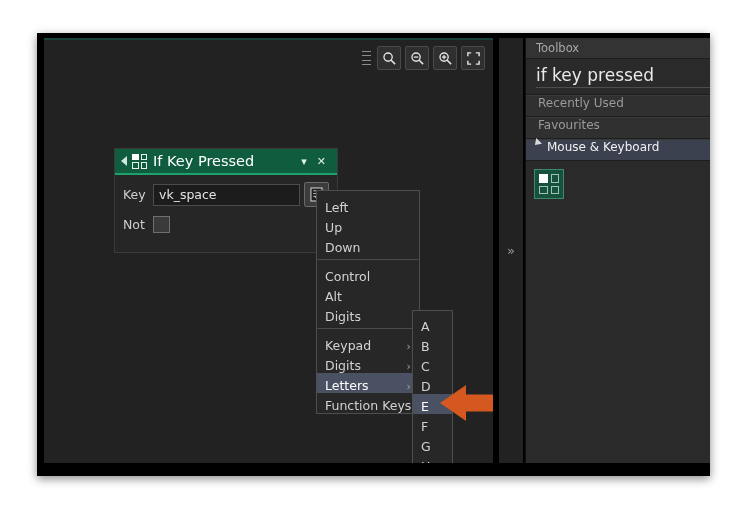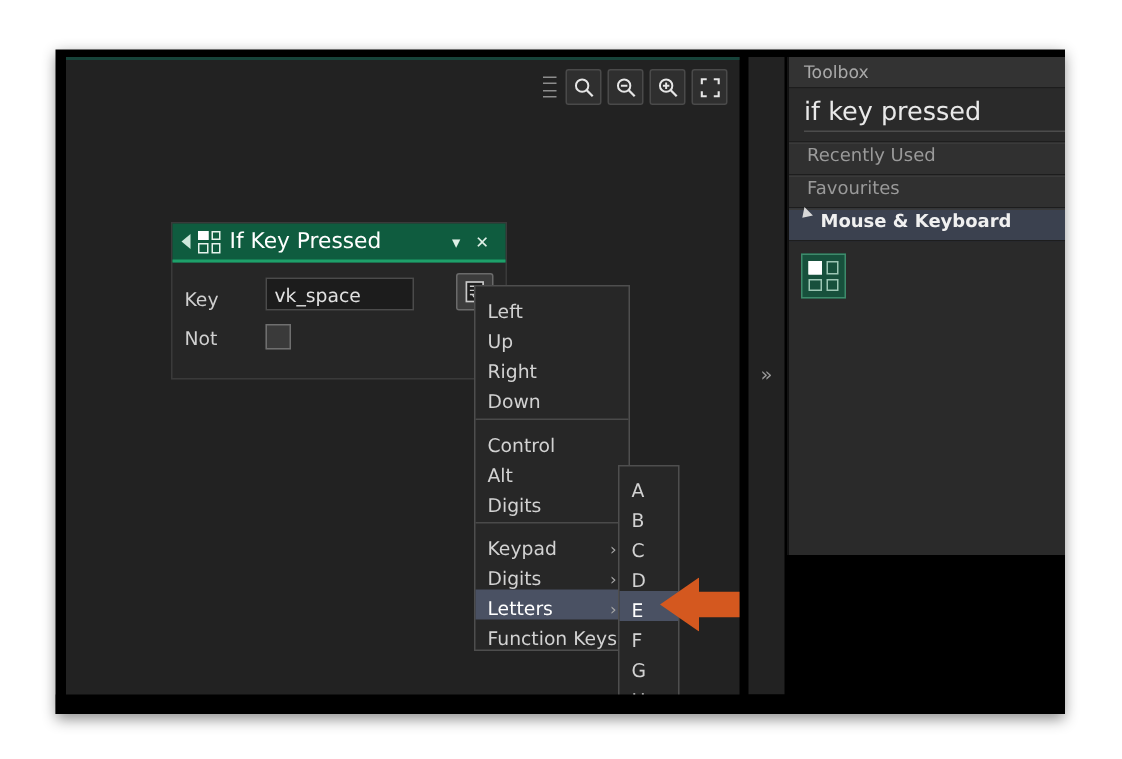--- a/index.html
+++ b/index.html
@@ -48,21 +48,21 @@
     border-right:6px solid #cfe8dc;margin-right:5px;
   }
   .node-icon{
     width:15px;height:15px;display:grid;grid-template-columns:1fr 1fr;grid-template-rows:1fr 1fr;gap:2px;margin-right:6px;
   }
   .node-icon span{border:1.5px solid #e7f3ec;background:transparent;}
   .node-icon span.filled{background:#ffffff;border-color:#ffffff;}
   #node-title{color:#ffffff;font-size:14.5px;flex:1;white-space:nowrap;}
   .title-ctl{color:#dff0e7;font-size:11px;padding:0 5px;line-height:1;}
   #node-body{padding:7px 8px 10px 8px;}
-  .field-row{display:flex;align-items:flex-end;margin-bottom:9px;gap:24px;}
+  .field-row{display:flex;align-items:center;margin-bottom:9px;}
   .field-label{color:#cfcfcf;font-size:12.5px;width:30px;}
   #key-input{
     flex:1;height:22px;background:#1c1c1c;border:1px solid #4b4b4b;
     color:#e2e2e2;font-size:12.5px;display:flex;align-items:center;padding:0 5px;box-sizing:border-box;
   }
   #key-picker-button{
     width:23px;height:23px;margin-left:4px;background:#3c3c3c;border:1px solid #6a6a6a;border-radius:2px;
     display:flex;align-items:center;justify-content:center;position:relative;z-index:4;
   }
   #not-checkbox{width:15px;height:15px;background:#3a3a3a;border:1px solid #6f6f6f;}
@@ -88,39 +88,39 @@
   
   #annotation-arrow{position:absolute;left:396px;top:345px;z-index:9;}
   
   #splitter{
     position:absolute;left:462px;top:5px;width:24px;height:425px;background:#222222;
     display:flex;align-items:center;justify-content:center;
   }
   #collapse-handle{color:#9a9a9a;font-size:13px;}
   
   #toolbox-panel{
-    position:absolute;left:488px;top:5px;width:218px;height:332px;
+    position:absolute;left:488px;top:5px;width:218px;height:425px;
     background:#2a2a2a;border-left:1px solid #111;overflow:hidden;
   }
   .panel-header{
     height:21px;background:#333333;border-bottom:1px solid #1d1d1d;
     display:flex;align-items:center;padding:0 10px;box-sizing:border-box;
     color:#a9a9a9;font-size:11.5px;
   }
   #toolbox-search{
     height:36px;background:#2a2a2a;display:flex;align-items:center;
     padding:0 10px;box-sizing:border-box;border-bottom:1px solid #1e1e1e;
   }
   #search-text{color:#e9e9e9;font-size:17px;flex:1;border-bottom:1px solid #4c4c4c;padding-bottom:2px;}
   .tb-section{
     height:22px;background:#303030;border-bottom:1px solid #1d1d1d;border-top:1px solid #3a3a3a;
     display:flex;padding:0 12px;box-sizing:border-box;
     color:#9a9a9a;font-size:12px;
   }
-  .tb-section.active{background:#3b414f;color:#f0f0f0;padding-left:7px;font-weight:bold;}
+  .tb-section.active{background:#3b414f;color:#f0f0f0;padding-left:7px;}
   .tri-open{
     width:0;height:0;border-left:4px solid transparent;border-right:4px solid transparent;
     border-top:6px solid #d8d8d8;margin-right:6px;transform:rotate(45deg);
   }
   #tb-items{padding:8px 0 0 8px;}
   #tool-tile{
     width:30px;height:30px;background:#17503c;border:1px solid #3d8a6b;
     display:grid;grid-template-columns:1fr 1fr;grid-template-rows:1fr 1fr;gap:3px;
     padding:4px;box-sizing:border-box;
   }
@@ -206,23 +206,20 @@
     </div>
 
     <div id="key-menu">
         <div class="menu-item">
           <span>Left</span>
         </div>
         <div class="menu-item">
           <span>Up</span>
         </div>
         <div class="menu-item">
-          <span>Right</span>
-        </div>
-        <div class="menu-item">
           <span>Down</span>
         </div>
         <div class="menu-sep"></div>
         <div class="menu-item">
           <span>Control</span>
         </div>
         <div class="menu-item">
           <span>Alt</span>
         </div>
         <div class="menu-item">

